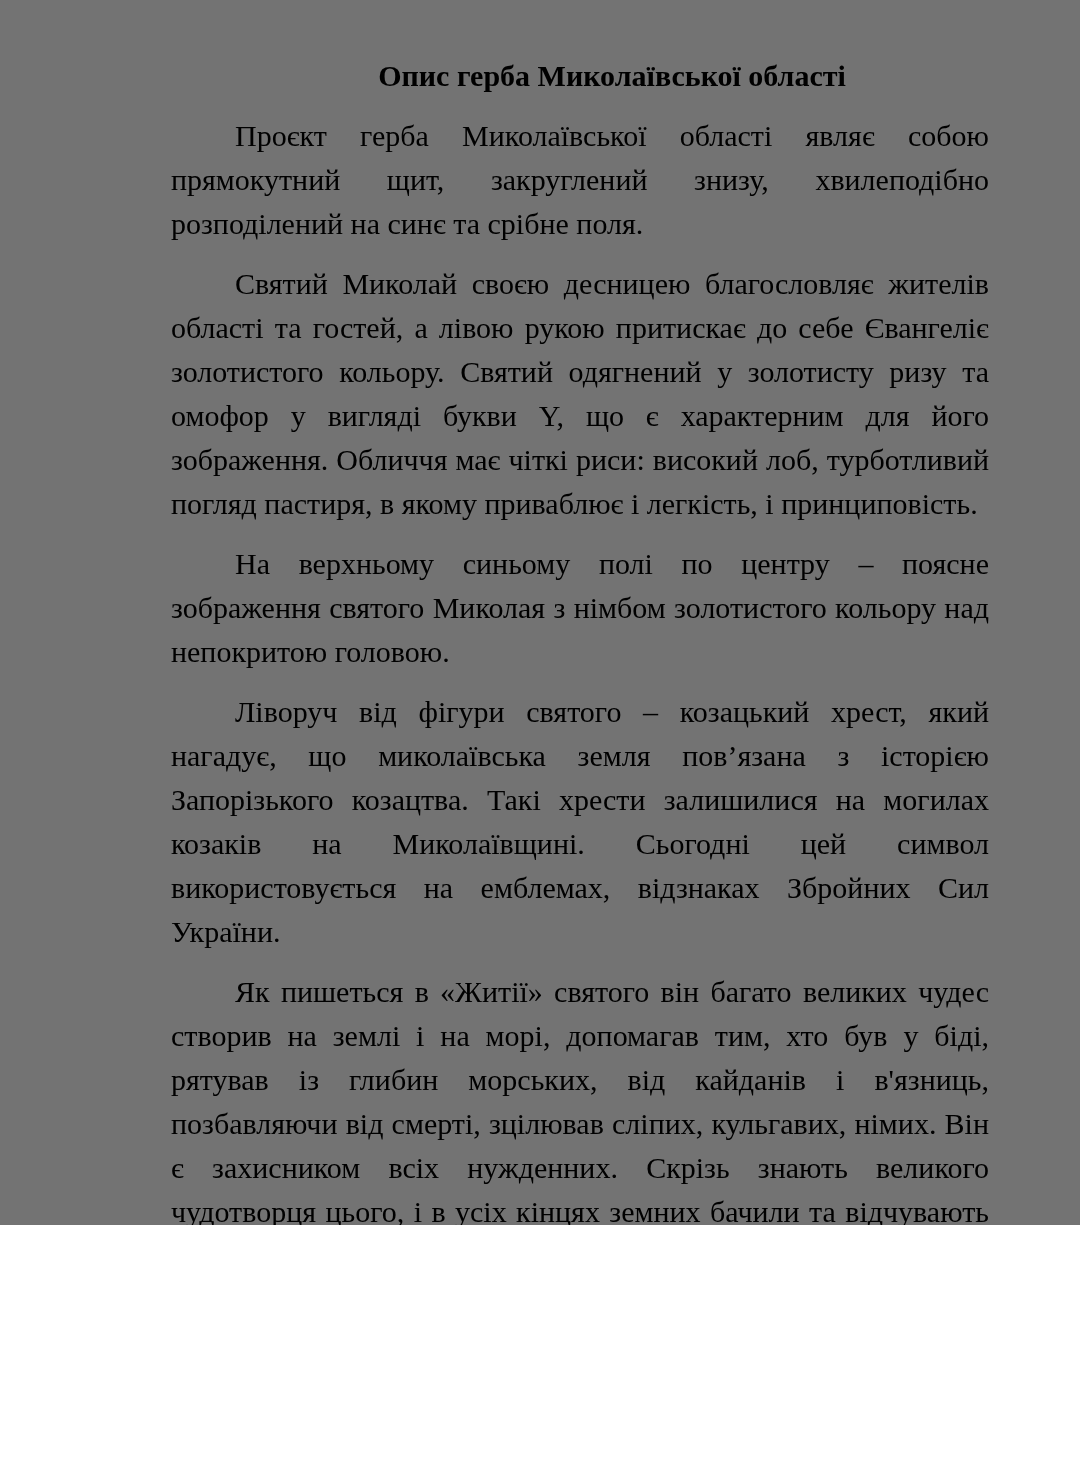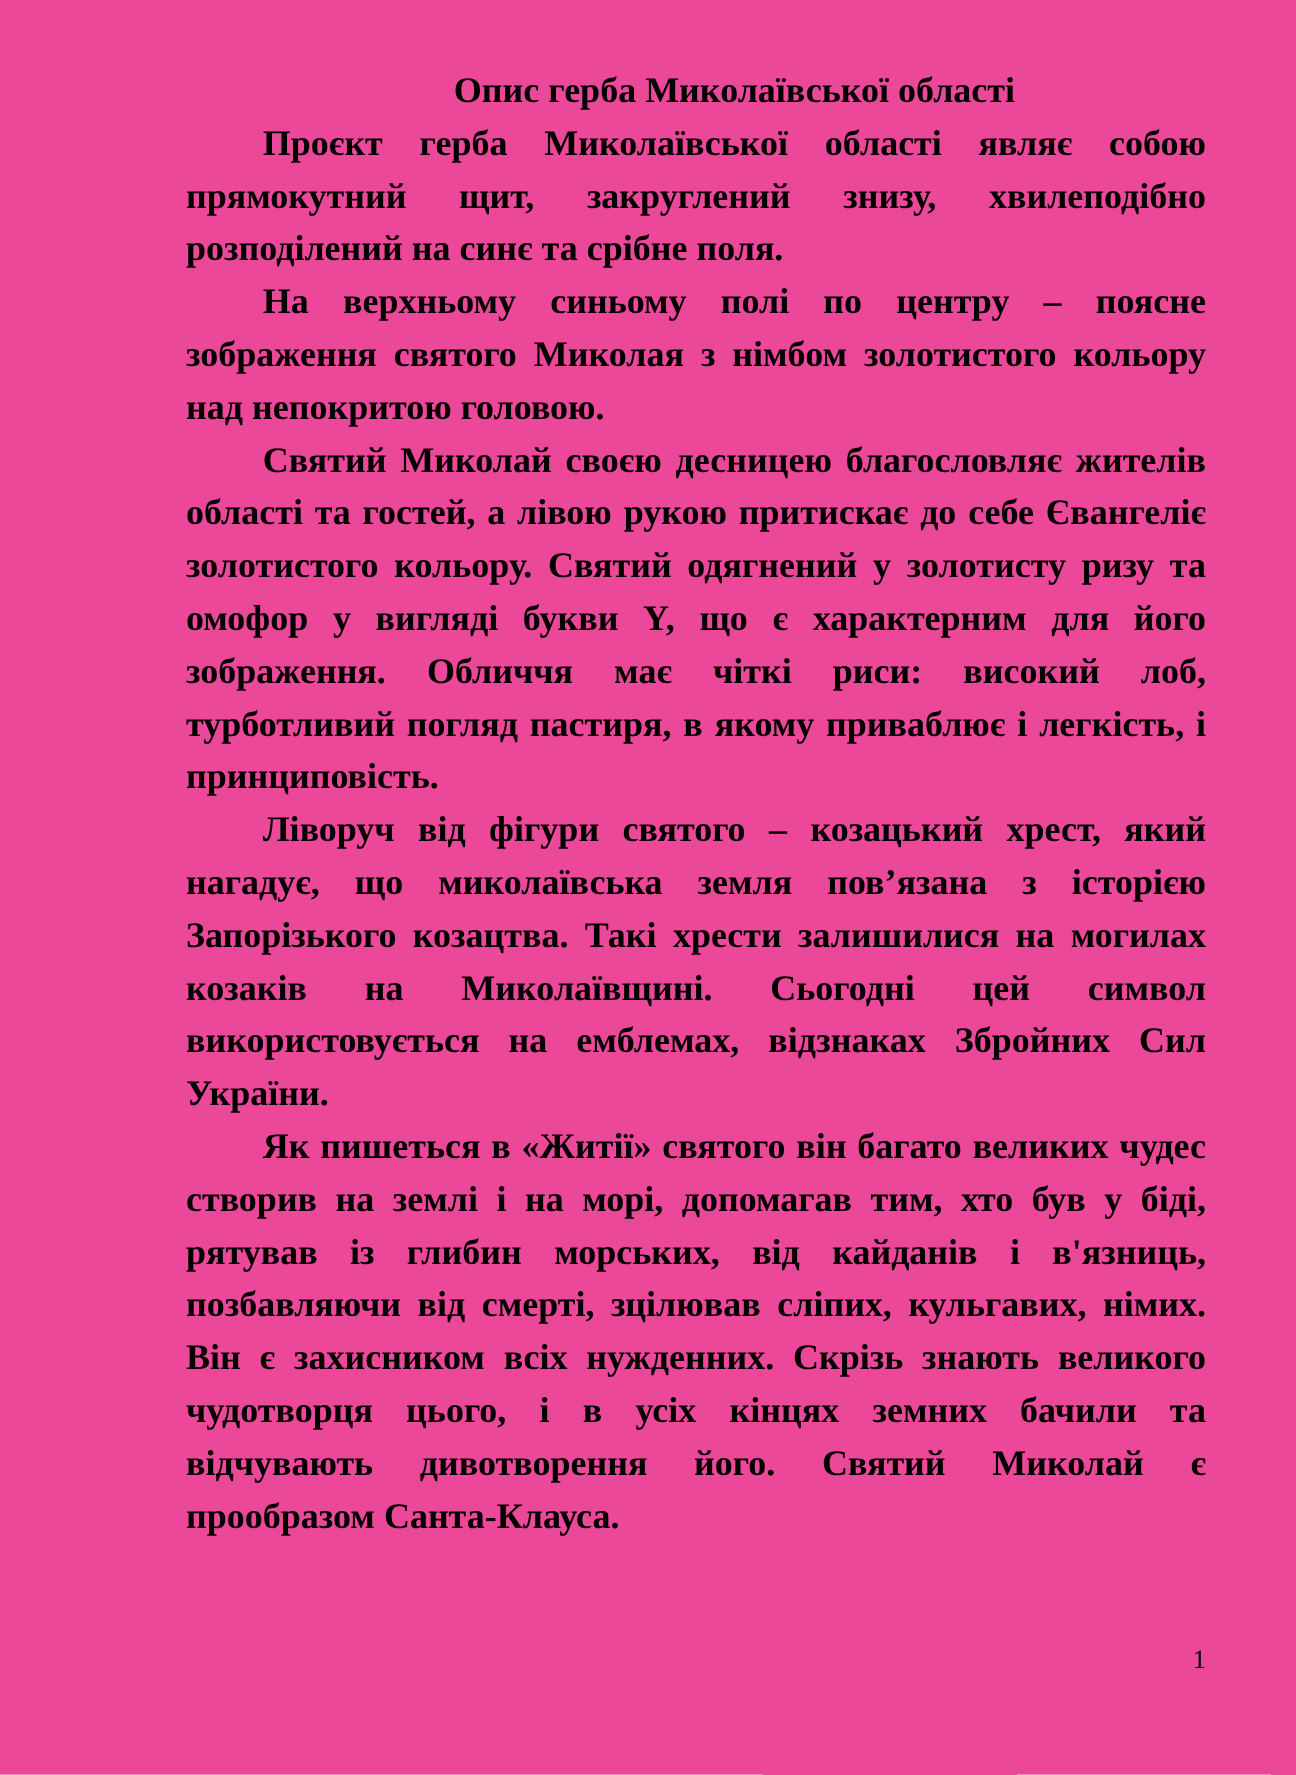--- a/index.html
+++ b/index.html
@@ -3,65 +3,64 @@
 <meta charset="utf-8">
 <style>
   html, body {
     margin: 0;
     padding: 0;
     background: #ffffff;
   }
   .page {
     position: relative;
     width: 1080px;
-    height: 1479px;
-    background: #ec4899;
+    height: 1225px;
+    background: #737373;
     overflow: hidden;
     font-family: "Liberation Serif", serif;
     color: #000000;
   }
   .content {
     position: absolute;
     left: 155px;
     right: 75px;
     top: 54px;
   }
   .doc-title {
     margin: 0;
     padding-left: 64px; 
     font-size: 30px;
     line-height: 44px;
     font-weight: bold;
     text-align: center;
     white-space: nowrap;
   }
   p.body-par {
-    margin: 0;
+    margin: 16px;
     font-size: 30px;
     line-height: 44px;
     text-align: justify;
     text-indent: 64px;
-    font-weight: bold;
   }
   .page-number {
     position: absolute;
     right: 75px;
     top: 1372px;
     font-size: 22px;
     line-height: 22px;
     text-align: right;
   }
 </style>
 </head>
 <body>
 
 <div class="page">
   <div class="content">
     <h1 class="doc-title">Опис герба Миколаївської області</h1>
     <p class="body-par">Проєкт герба Миколаївської області являє собою прямокутний щит, закруглений знизу, хвилеподібно розподілений на синє та срібне поля.</p>
+    <p class="body-par">Святий Миколай своєю десницею благословляє жителів області та гостей, а лівою рукою притискає до себе Євангеліє золотистого кольору. Святий одягнений у золотисту ризу та омофор у вигляді букви Y, що є характерним для його зображення. Обличчя має чіткі риси: високий лоб, турботливий погляд пастиря, в якому приваблює і легкість, і принциповість.</p>
     <p class="body-par">На верхньому синьому полі по центру – поясне зображення святого Миколая з німбом золотистого кольору над непокритою головою.</p>
-    <p class="body-par">Святий Миколай своєю десницею благословляє жителів області та гостей, а лівою рукою притискає до себе Євангеліє золотистого кольору. Святий одягнений у золотисту ризу та омофор у вигляді букви Y, що є характерним для його зображення. Обличчя має чіткі риси: високий лоб, турботливий погляд пастиря, в якому приваблює і легкість, і принциповість.</p>
     <p class="body-par">Ліворуч від фігури святого – козацький хрест, який нагадує, що миколаївська земля пов’язана з історією Запорізького козацтва. Такі хрести залишилися на могилах козаків на Миколаївщині. Сьогодні цей символ використовується на емблемах, відзнаках Збройних Сил України.</p>
     <p class="body-par">Як пишеться в «Житії» святого він багато великих чудес створив на землі і на морі, допомагав тим, хто був у біді, рятував із глибин морських, від кайданів і в'язниць, позбавляючи від смерті, зцілював сліпих, кульгавих, німих. Він є захисником всіх нужденних. Скрізь знають великого чудотворця цього, і в усіх кінцях земних бачили та відчувають дивотворення його. Святий Миколай є прообразом Санта-Клауса.</p>
 
   </div>
   <div class="page-number">1</div>
 </div>
 
 </body></html>

